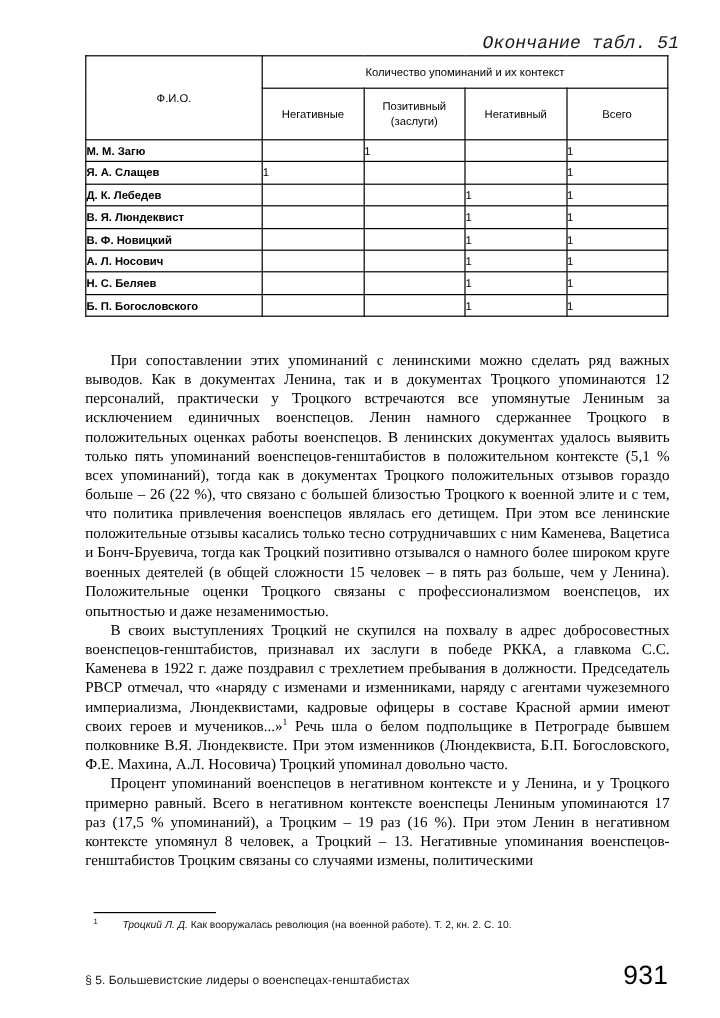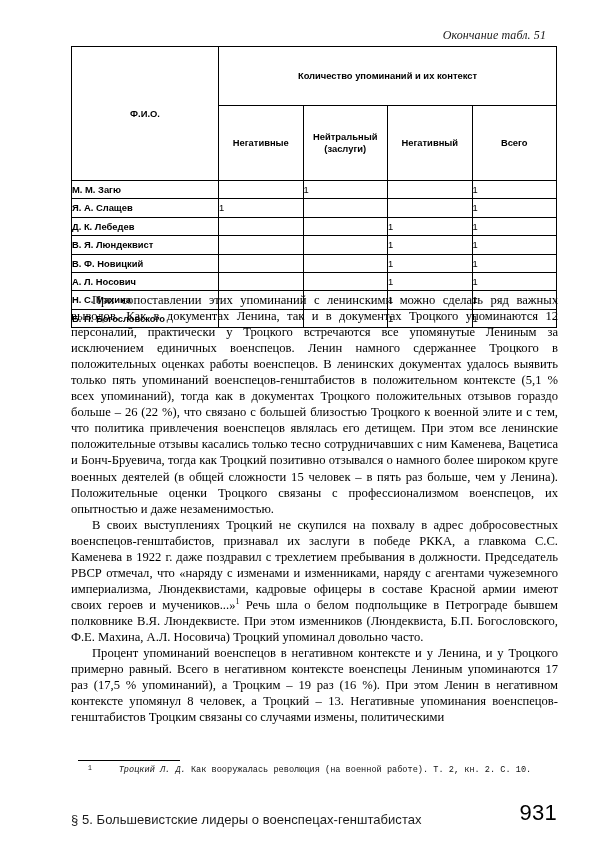--- a/index.html
+++ b/index.html
@@ -13,27 +13,27 @@
     height: 848px;
     background: #ffffff;
     overflow: hidden;
     font-family: "Liberation Serif", "DejaVu Serif", serif;
     color: #000000;
   }
 
   
   .table-caption {
     position: absolute;
-    left: 60px;
+    left: 80px;
     top: 28px;
     width: 486px;
     text-align: right;
-    font-family: Liberation Serif, serif;
+    font-family: Liberation Mono, monospace;
     font-style: italic;
-    font-size: 12px;
+    font-size: 15px;
     color: #1a1a1a;
     letter-spacing: 0.1px;
   }
 
   
   .tbl-wrap {
     position: absolute;
     left: 71px;
     top: 46px;
     width: 486px;
@@ -46,24 +46,24 @@
     font-size: 9.4px;
     color: #000;
   }
   table.data th,
   table.data td {
     border: 1px solid #000;
     padding: 0;
     vertical-align: middle;
   }
   table.data th {
-    font-weight: bold;
+    font-weight: normal;
     text-align: center;
     line-height: 1.25;
-    padding: 21px 2px;
+    padding: 5px 2px;
   }
   th.c-fio   { width: 142px; }
   th.c-pos   { width: 103px; }
   th.c-neu   { width: 115px; }
   th.c-neg   { width: 82px; }
   th.c-tot   { width: 44px; }
 
   th.fio-head { height: 38px; }
   th.grp-head { height: 16px; }
   th.sub-head { height: 32px; }
@@ -106,25 +106,24 @@
     vertical-align: super;
     line-height: 0;
   }
 
   
   .footnote {
     position: absolute;
     left: 78px;
     top: 760px;
     width: 470px;
-    font-family: Liberation Mono, monospace;
+    font-family: Liberation Sans, sans-serif;
     font-size: 8.6px;
     line-height: 1.3;
     color: #111;
-    text-align: center;
   }
   .footnote .rule {
     width: 102px;
     height: 0;
     border-top: 1px solid #000;
     margin: 0 0 4px 0;
   }
   .footnote .fn-row {
     display: flex;
     align-items: flex-start;
@@ -138,21 +137,21 @@
   }
   .footnote .fn-text { flex: 1 1 auto; }
   .footnote .fn-src { font-style: italic; }
 
   
   .footer-running {
     position: absolute;
     left: 71px;
     top: 812px;
     font-family: "Liberation Sans", "DejaVu Sans", sans-serif;
-    font-size: 13px;
+    font-size: 10px;
     color: #1a1a1a;
     letter-spacing: 0.05px;
   }
   .folio {
     position: absolute;
     right: 43px;
     top: 800px;
     font-family: "Liberation Sans", "DejaVu Sans", sans-serif;
     font-size: 22px;
     font-weight: 400;
@@ -171,21 +170,21 @@
   <div class="tbl-wrap">
     <table class="data">
       <thead>
         <tr>
           <th class="c-fio fio-head" rowspan="2">Ф.И.О.</th>
           <th class="grp-head" colspan="4">Количество упоминаний и их контекст</th>
         </tr>
         <tr>
           <th class="c-pos sub-head">Негативные</th>
           <th class="c-neu sub-head">
-            <span>Нейтральный</span><br>
+            <span>Позитивный</span><br>
             <span>(заслуги)</span>
           </th>
           <th class="c-neg sub-head">Негативный</th>
           <th class="c-tot sub-head">Всего</th>
         </tr>
       </thead>
       <tbody id="tbl-body">
           <tr>
             <td class="name">М. М. Загю</td>
             <td class="num"></td>
@@ -222,21 +221,21 @@
             <td class="num">1</td>
           </tr>
           <tr>
             <td class="name">А. Л. Носович</td>
             <td class="num"></td>
             <td class="num"></td>
             <td class="num">1</td>
             <td class="num">1</td>
           </tr>
           <tr>
-            <td class="name">Н. С. Махина</td>
+            <td class="name">Н. С. Беляев</td>
             <td class="num"></td>
             <td class="num"></td>
             <td class="num">1</td>
             <td class="num">1</td>
           </tr>
           <tr>
             <td class="name">Б. П. Богословского</td>
             <td class="num"></td>
             <td class="num"></td>
             <td class="num">1</td>

